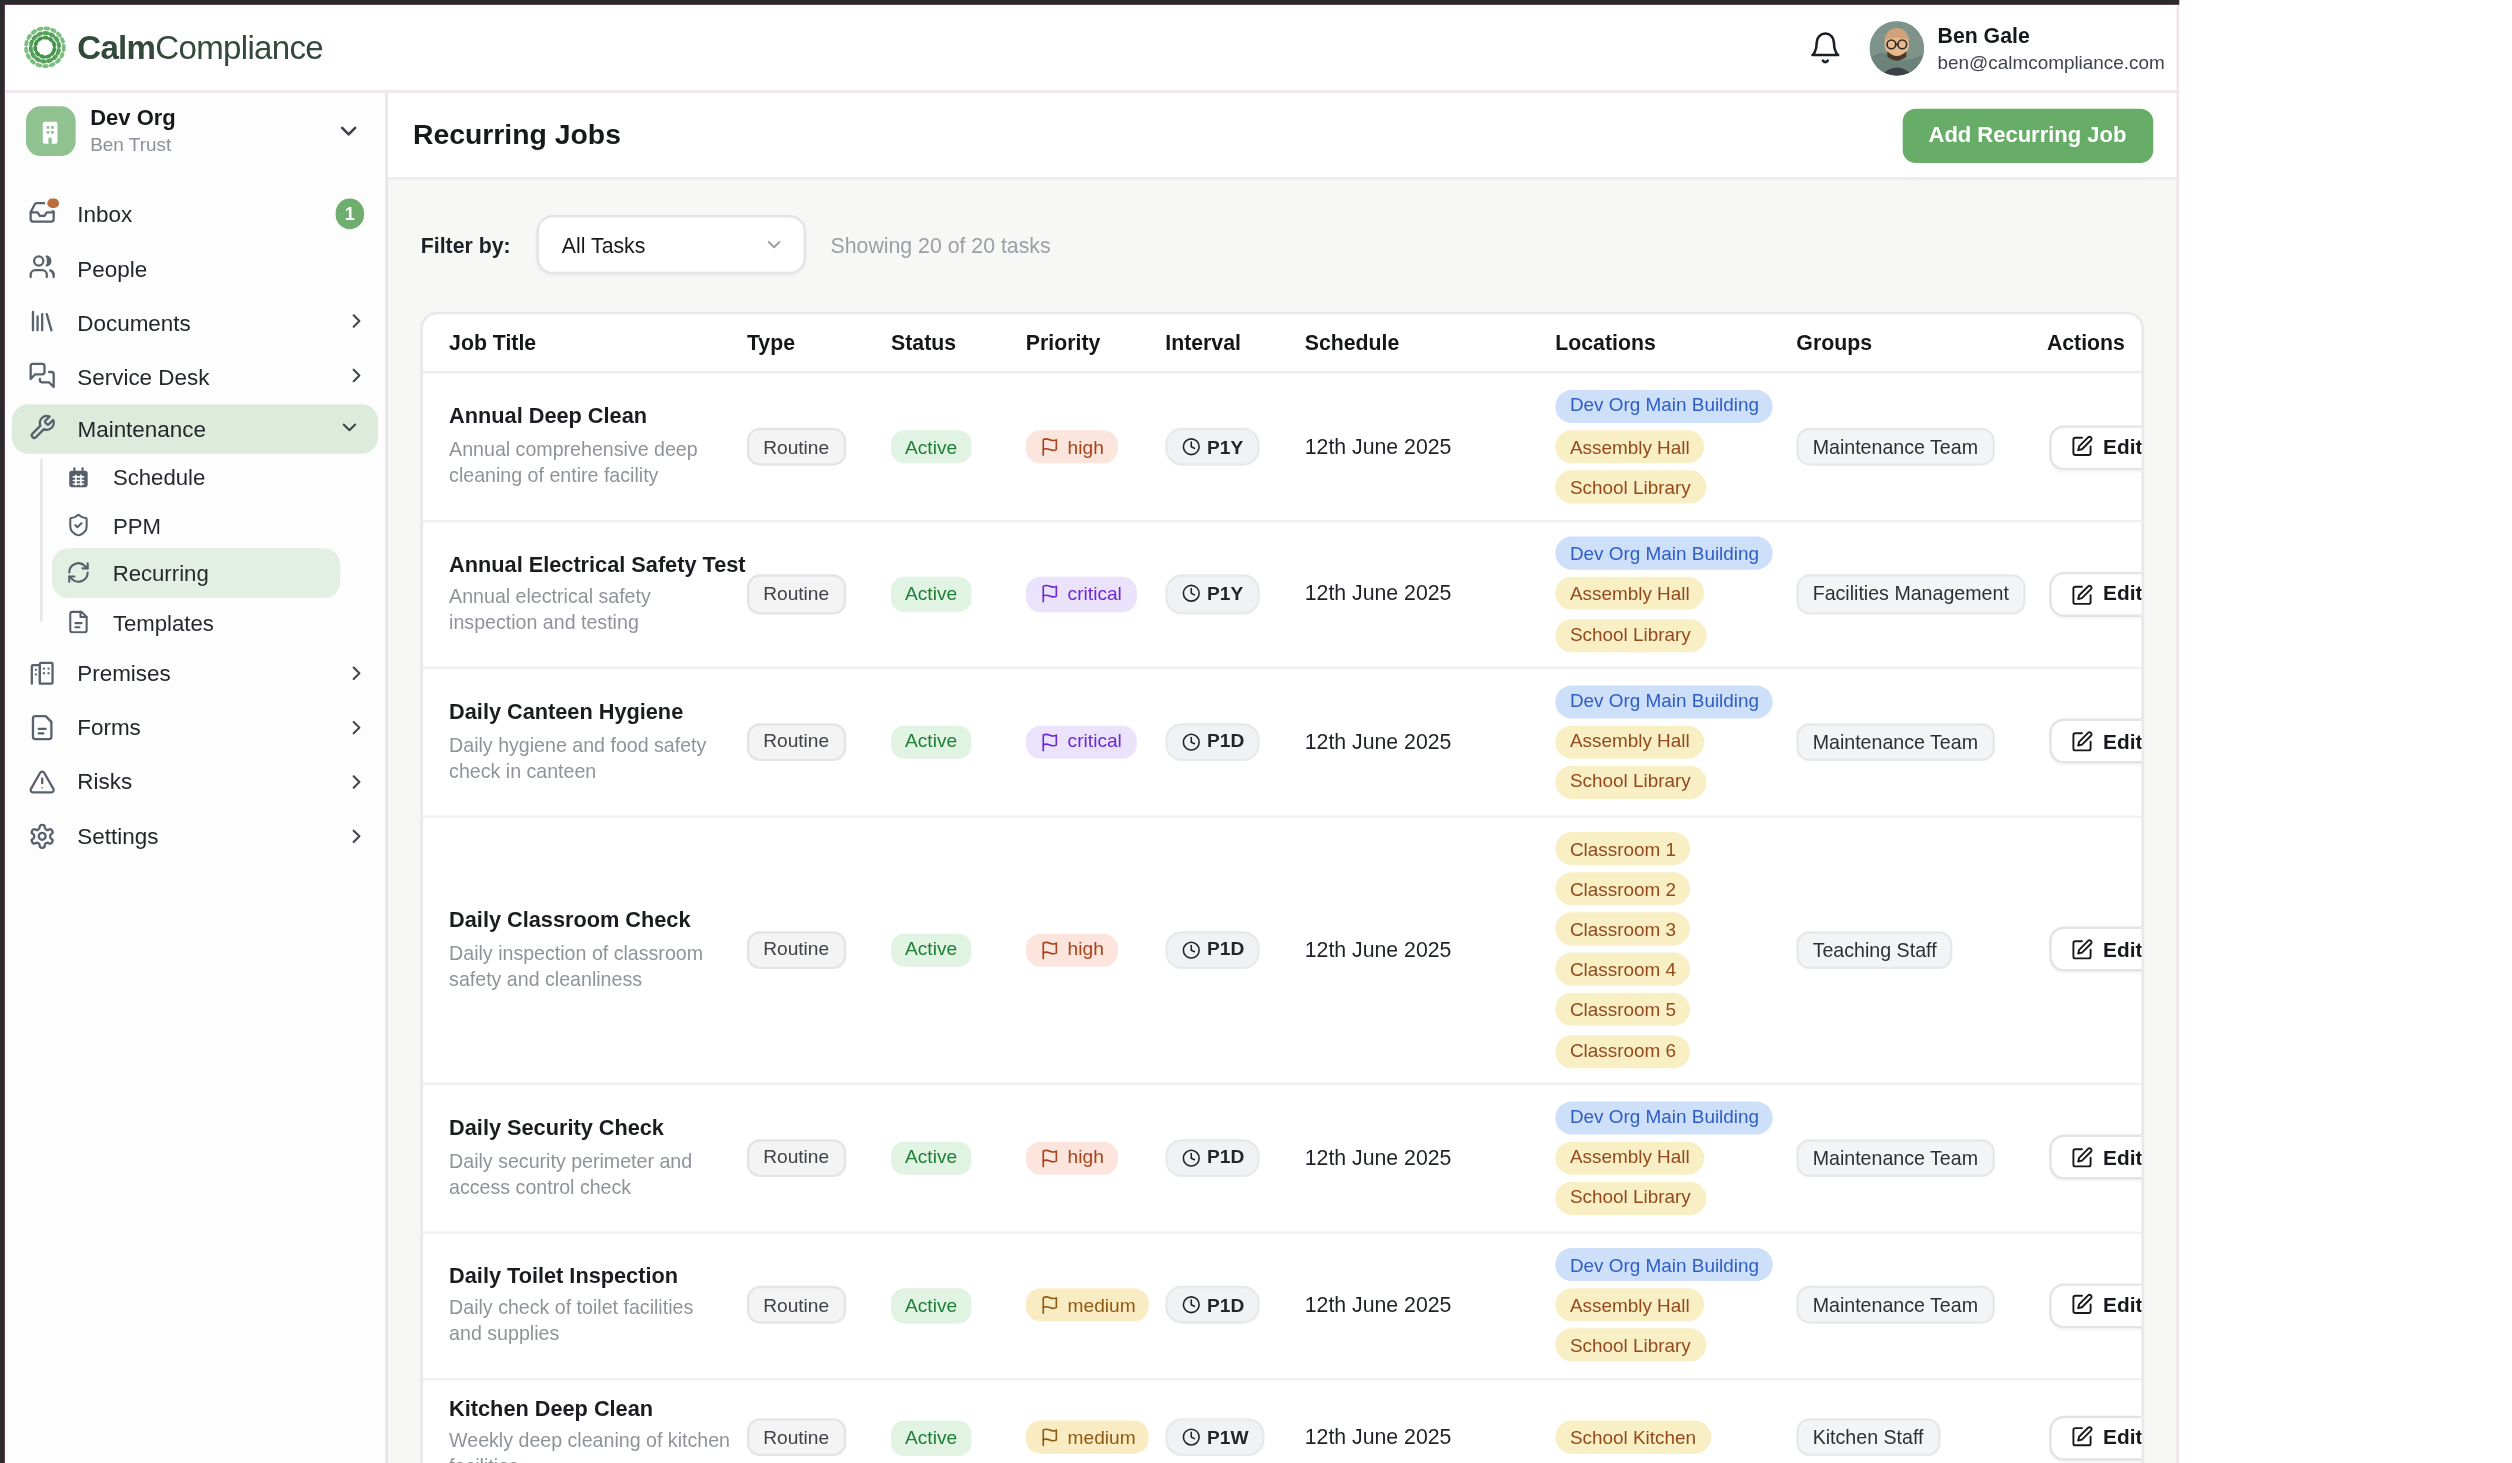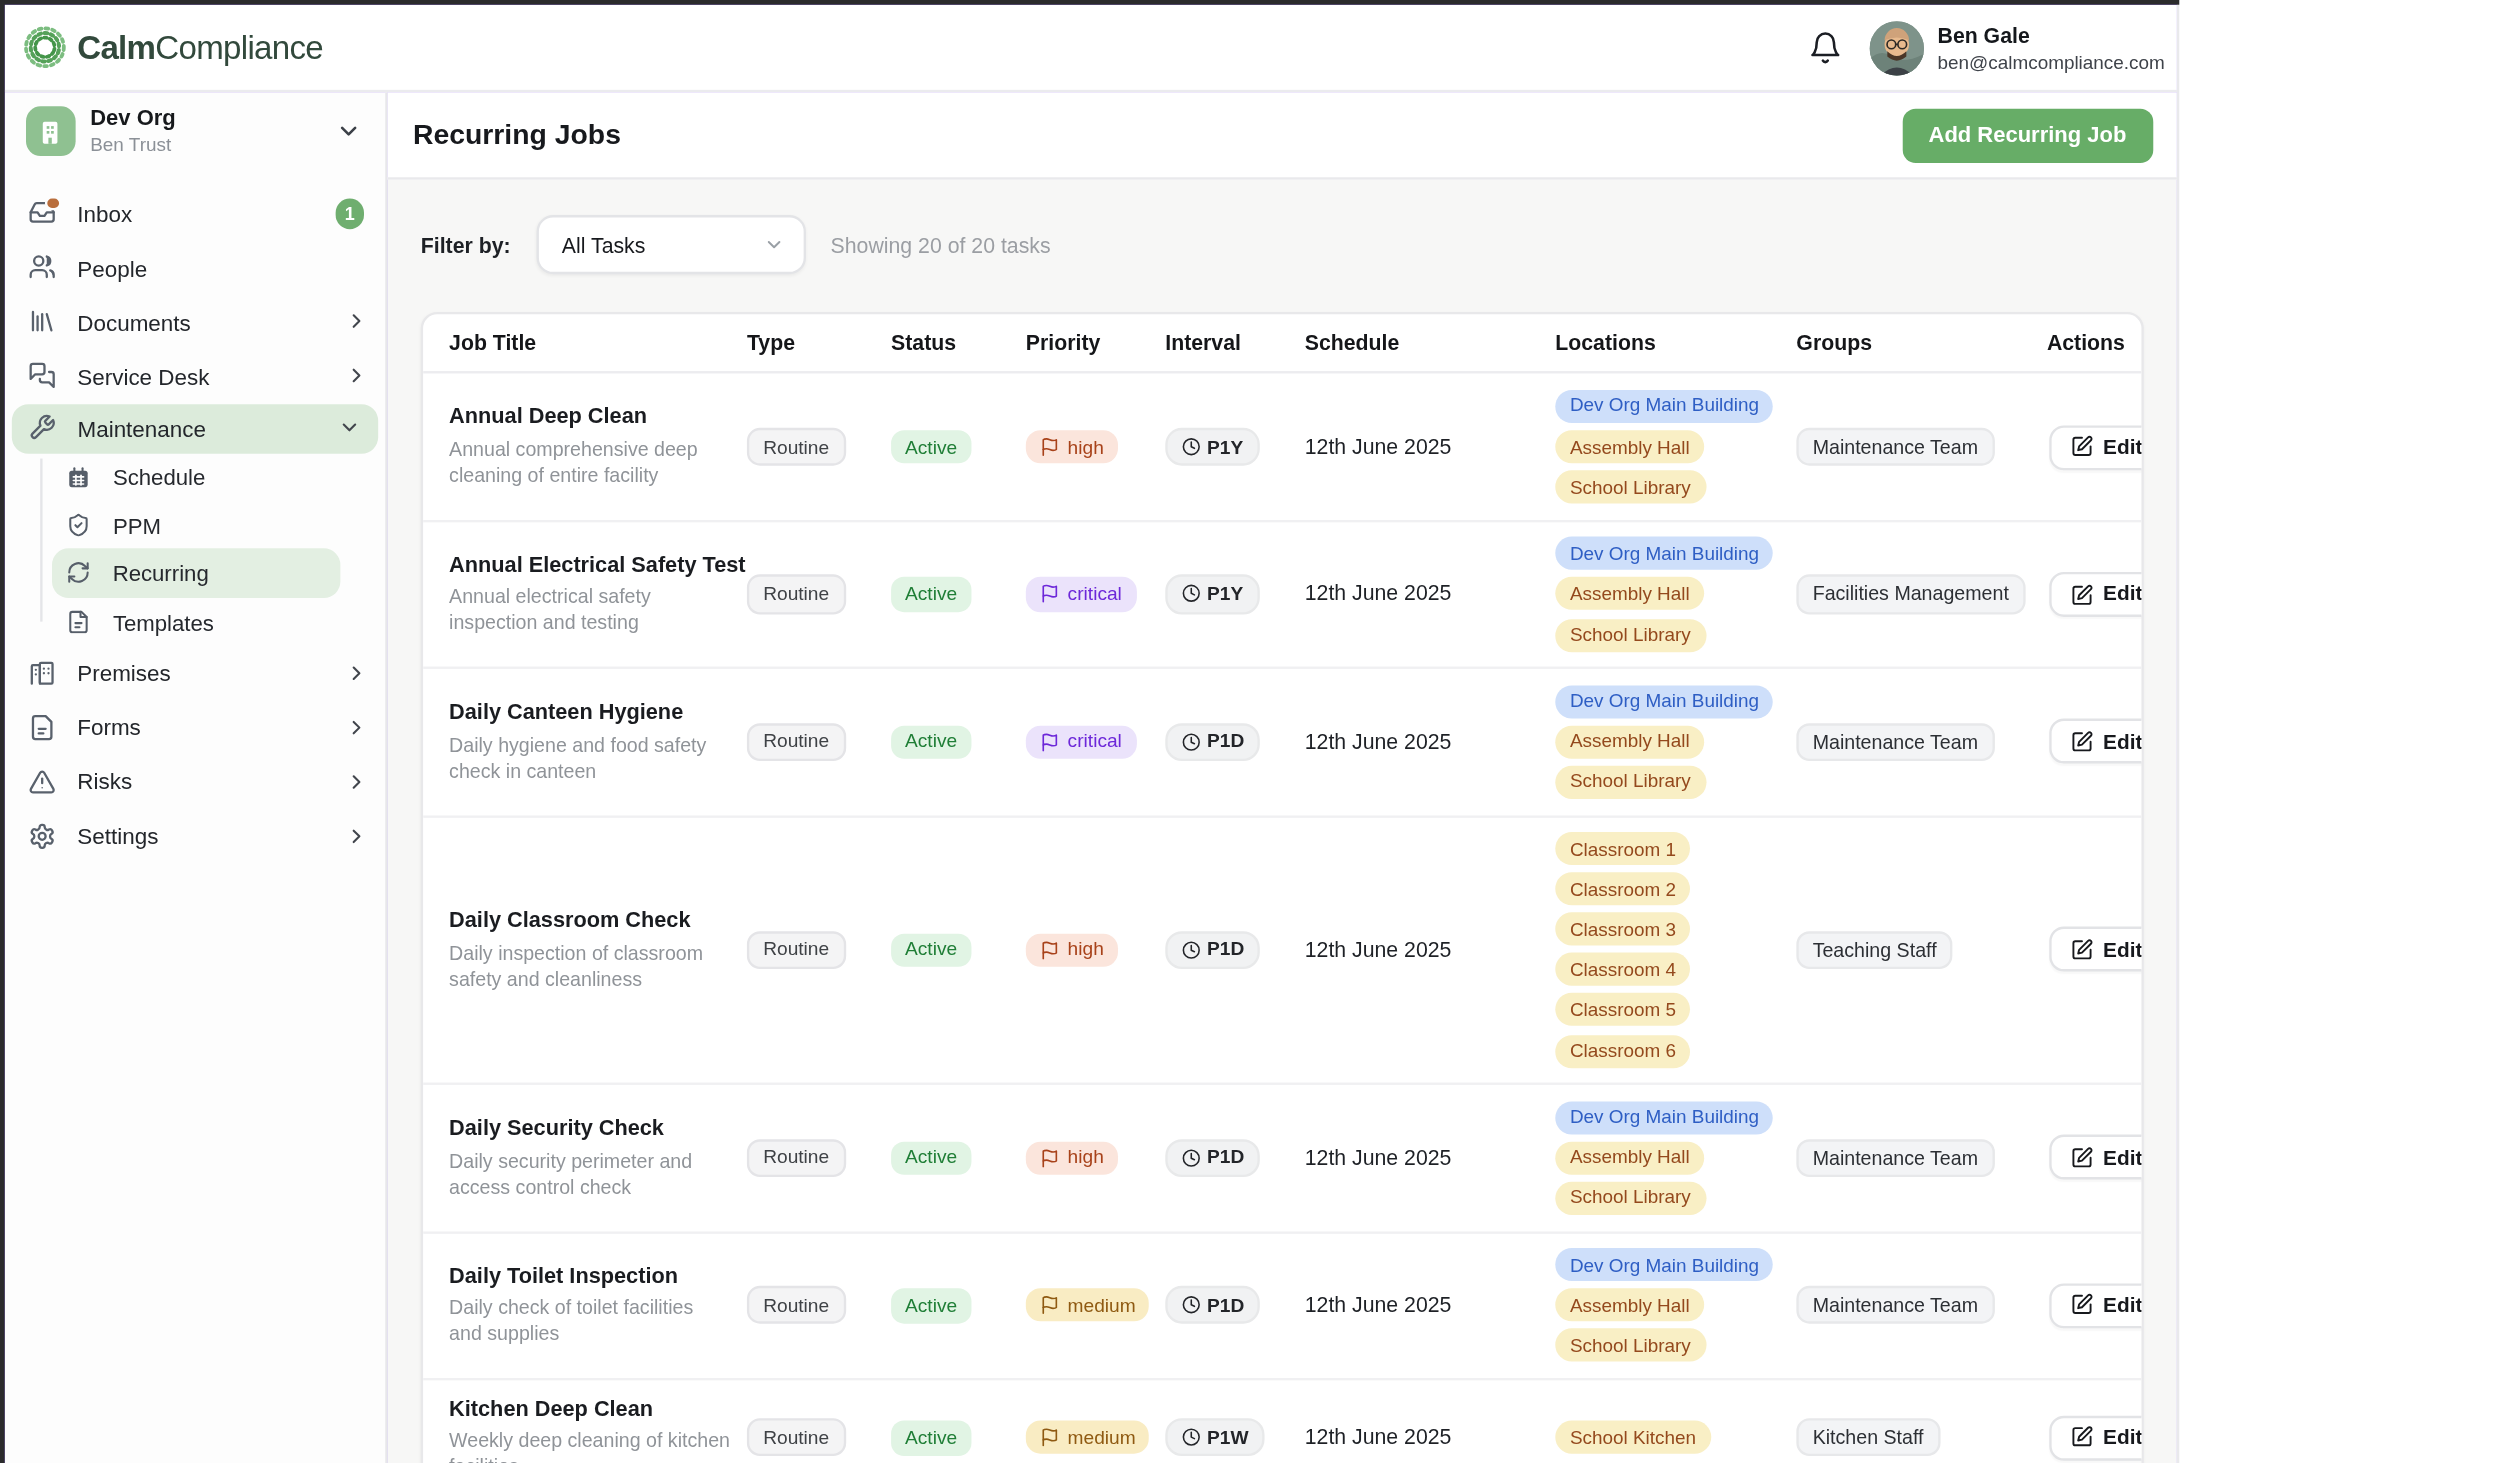--- a/index.html
+++ b/index.html
@@ -1,16 +1,16 @@
 <!DOCTYPE html>
 <html style="font-size:11px"><head>
 <meta charset="utf-8">
 <style>
   html,body{margin:0;padding:0;background:#ffffff;}
-  .stage{position:relative;width:2512px;height:1463px;overflow:hidden;background:#8b5cf6;}
+  .stage{position:relative;width:2512px;height:1463px;overflow:hidden;background:#ec4899;}
   #scale{position:absolute;left:0;top:0;width:1063px;height:619px;
          transform:scale(2.363636);transform-origin:0 0;
          font-family:"Liberation Sans",sans-serif;color:#1b1e23;}
   svg{display:block;}
 
   
   .frame-top{position:absolute;left:0;top:0;width:922px;height:2.4px;background:#2b2b2c;z-index:50;}
   .frame-left{position:absolute;left:0;top:0;width:2.4px;height:619px;background:#2b2b2c;z-index:50;}
   .right-void{position:absolute;left:921px;top:0;right:0;bottom:0;background:#fff;border-left:0.7px solid #e9e9ec;z-index:40;}
 

